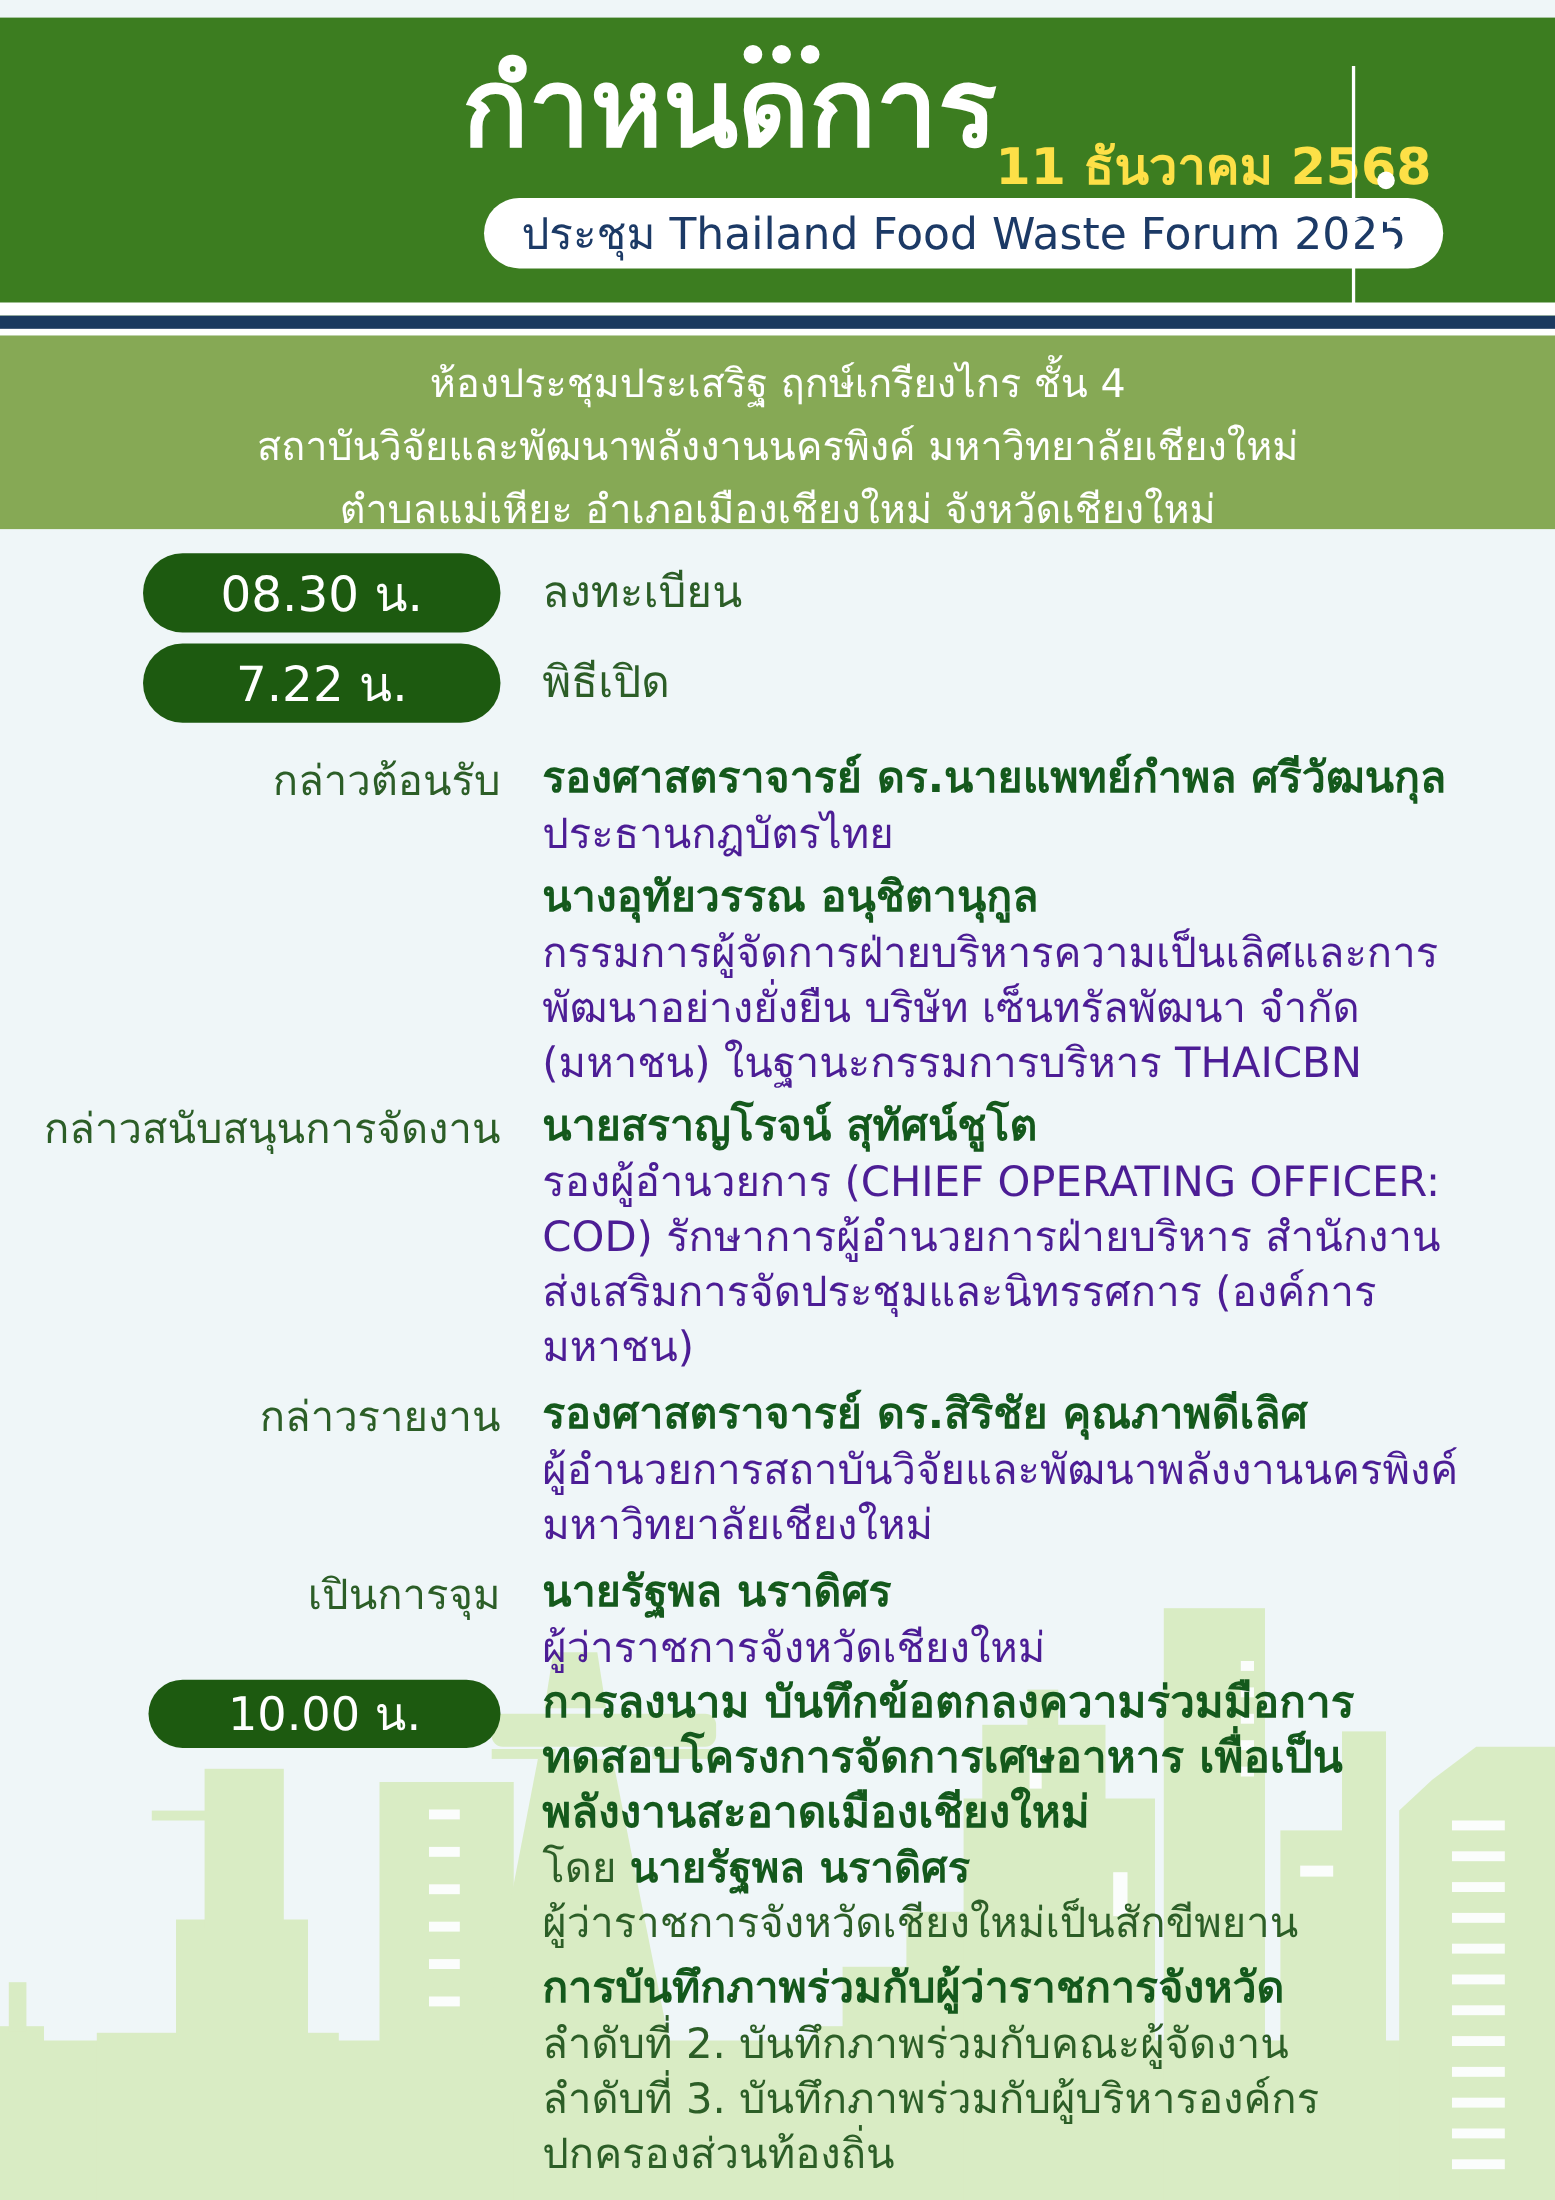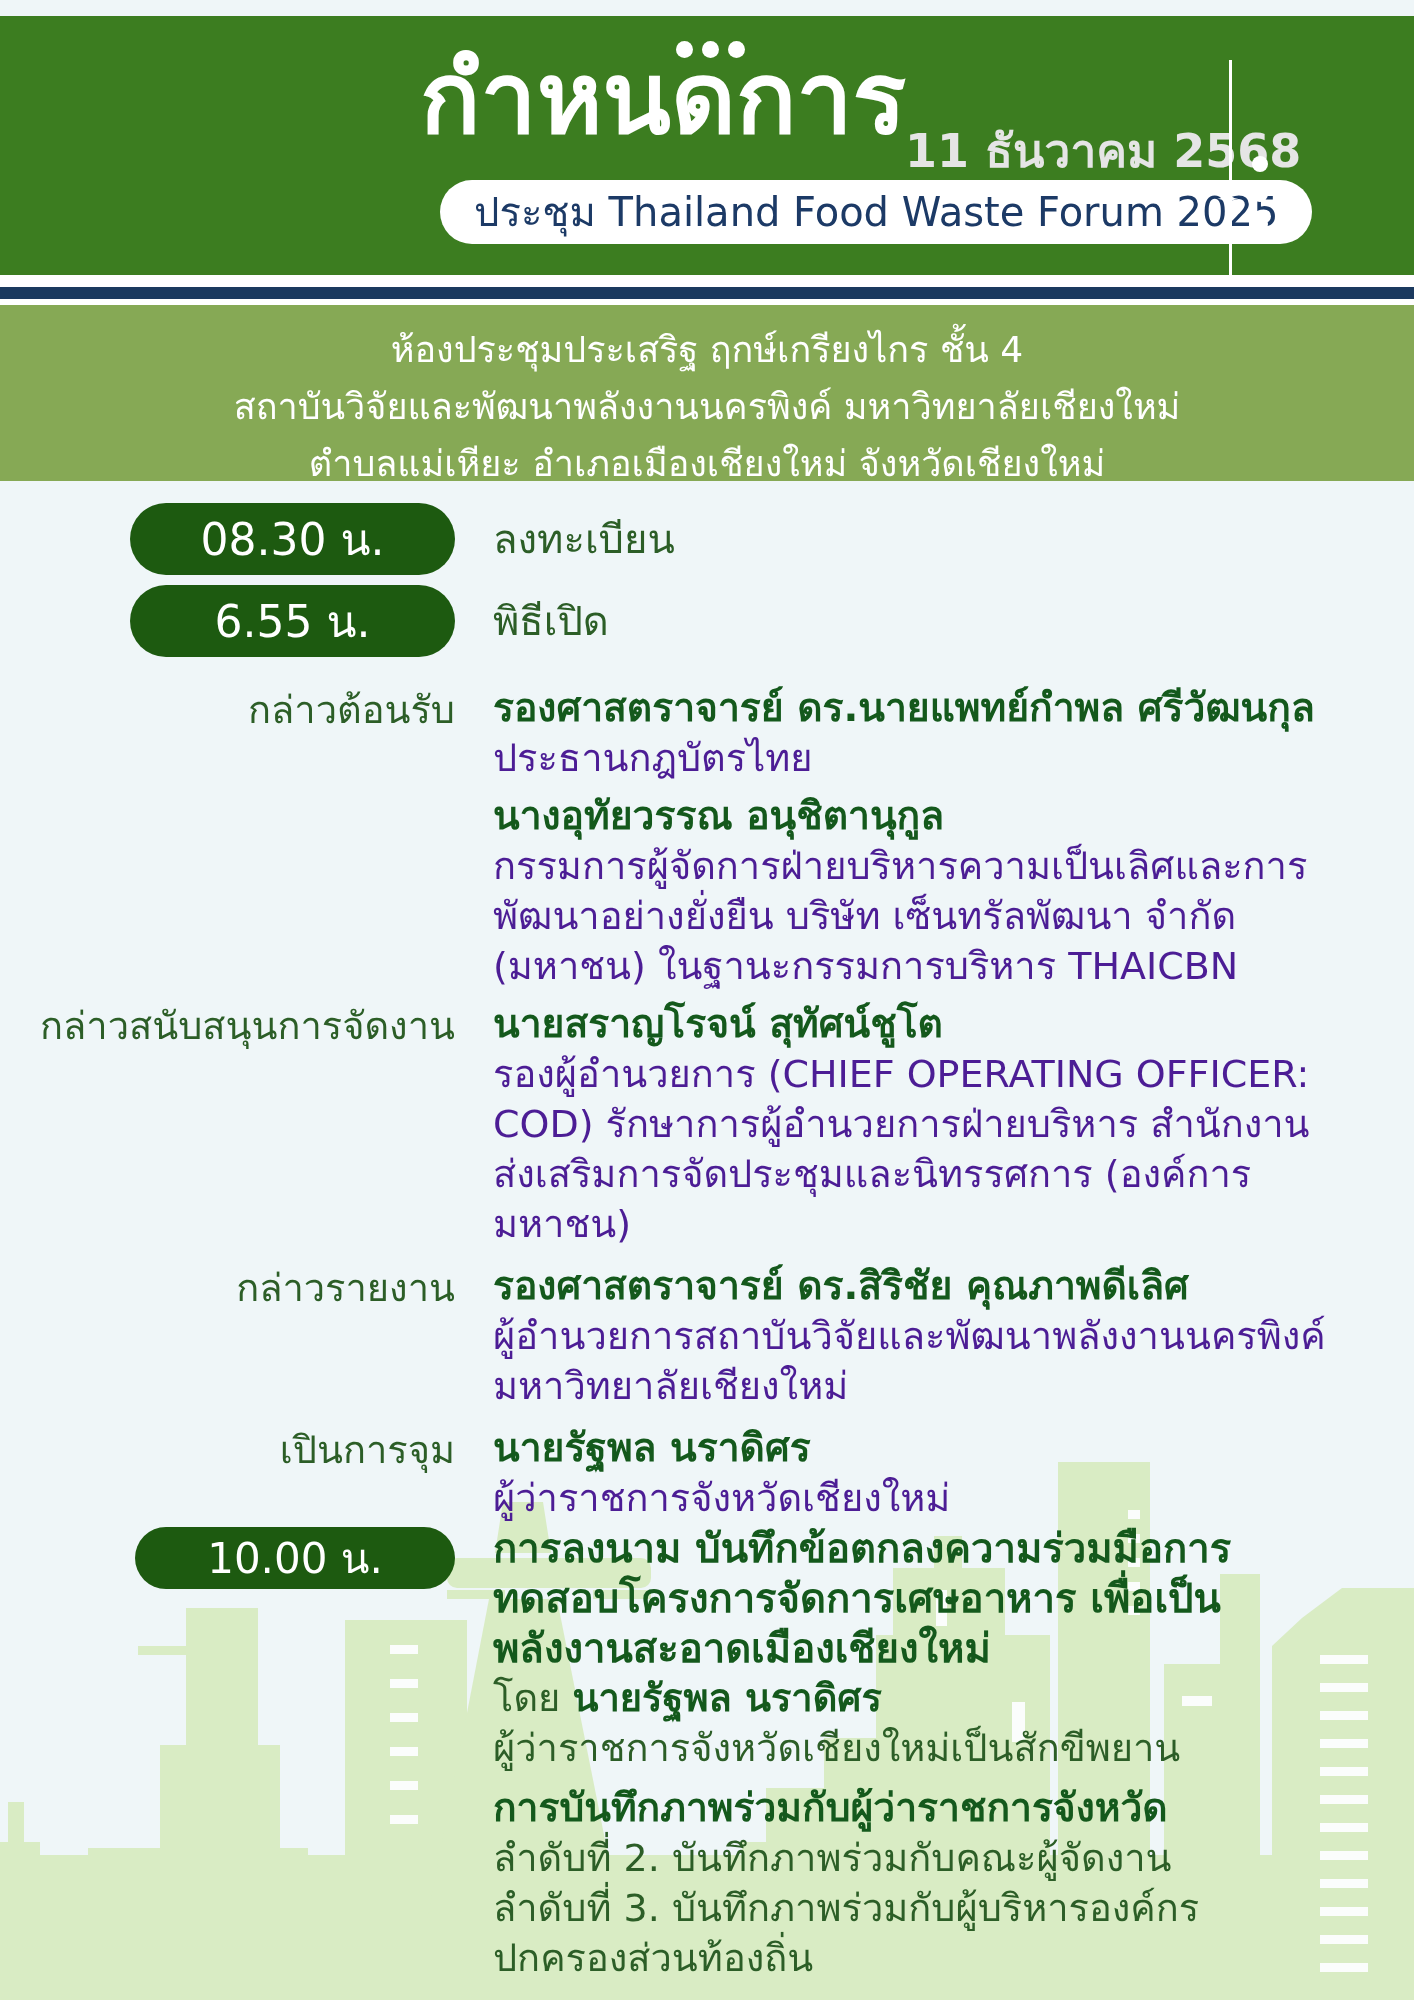--- a/index.html
+++ b/index.html
@@ -19,21 +19,21 @@
   }
   .logo-card{
     position:absolute;left:72px;top:40px;width:294px;height:194px;background:#ffffff;border-radius:38px;
     text-align:center;box-shadow:0 3px 8px rgba(0,0,0,.18);overflow:hidden;
   }
   .logo-title{font-size:52px;font-weight:bold;color:#19596a;line-height:1;margin-top:26px;letter-spacing:-2px;white-space:nowrap;}
   .logo-sub{font-size:22px;font-weight:bold;color:#19596a;margin-top:6px;letter-spacing:-0.5px;white-space:nowrap;}
   .logo-tagline{display:flex;align-items:center;margin:10px 14px 0 14px;text-align:left;}
   .logo-tagline .txt{font-size:10px;color:#1e7f94;line-height:1.4;margin-left:6px;white-space:nowrap;overflow:hidden;}
   .h-title{position:absolute;left:420px;top:18px;color:#ffffff;font-size:100px;font-weight:bold;line-height:1.3;white-space:nowrap;}
-  .h-date{position:absolute;left:905px;top:98px;color:#e5e5e5;font-size:46px;font-weight:bold;white-space:nowrap;}
+  .h-date{position:absolute;left:905px;top:98px;color:#fde047;font-size:46px;font-weight:bold;white-space:nowrap;}
   .h-underline{position:absolute;left:900px;top:192px;width:268px;height:5px;background:#ffffff;border-radius:3px;}
   .h-underline-dot{position:absolute;left:1162px;top:183px;width:22px;height:22px;border-radius:50%;background:#ffffff;}
   .event-pill{
     position:absolute;left:440px;top:164px;height:64px;padding:0 34px;background:#ffffff;border-radius:32px;
     display:flex;align-items:center;font-size:40px;font-weight:normal;color:#1c3a66;white-space:nowrap;
   }
   .top-dots{position:absolute;left:676px;top:25px;display:flex;gap:9px;}
   .top-dots i{width:17px;height:17px;border-radius:50%;background:#ffffff;display:block;}
   .v-line{position:absolute;left:1229px;top:44px;width:3px;height:226px;background:#ffffff;}
   .sparkle{position:absolute;left:1216px;top:170px;color:#ffffff;font-size:28px;line-height:28px;}
@@ -183,21 +183,21 @@
     <div class="col-l">
         <div class="time-pill">08.30 น.</div>
       </div>
     <div class="col-r">
         <div class="time-title">ลงทะเบียน</div>
       </div>
   </div>
 
   <div class="row mb26">
     <div class="col-l">
-        <div class="time-pill">6.55 น.</div>
+        <div class="time-pill">7.22 น.</div>
       </div>
     <div class="col-r">
         <div class="time-title">พิธีเปิด</div>
       </div>
   </div>
 
   <div class="row mb8">
     <div class="col-l">
         <div class="label">กล่าวต้อนรับ</div>
       </div>

